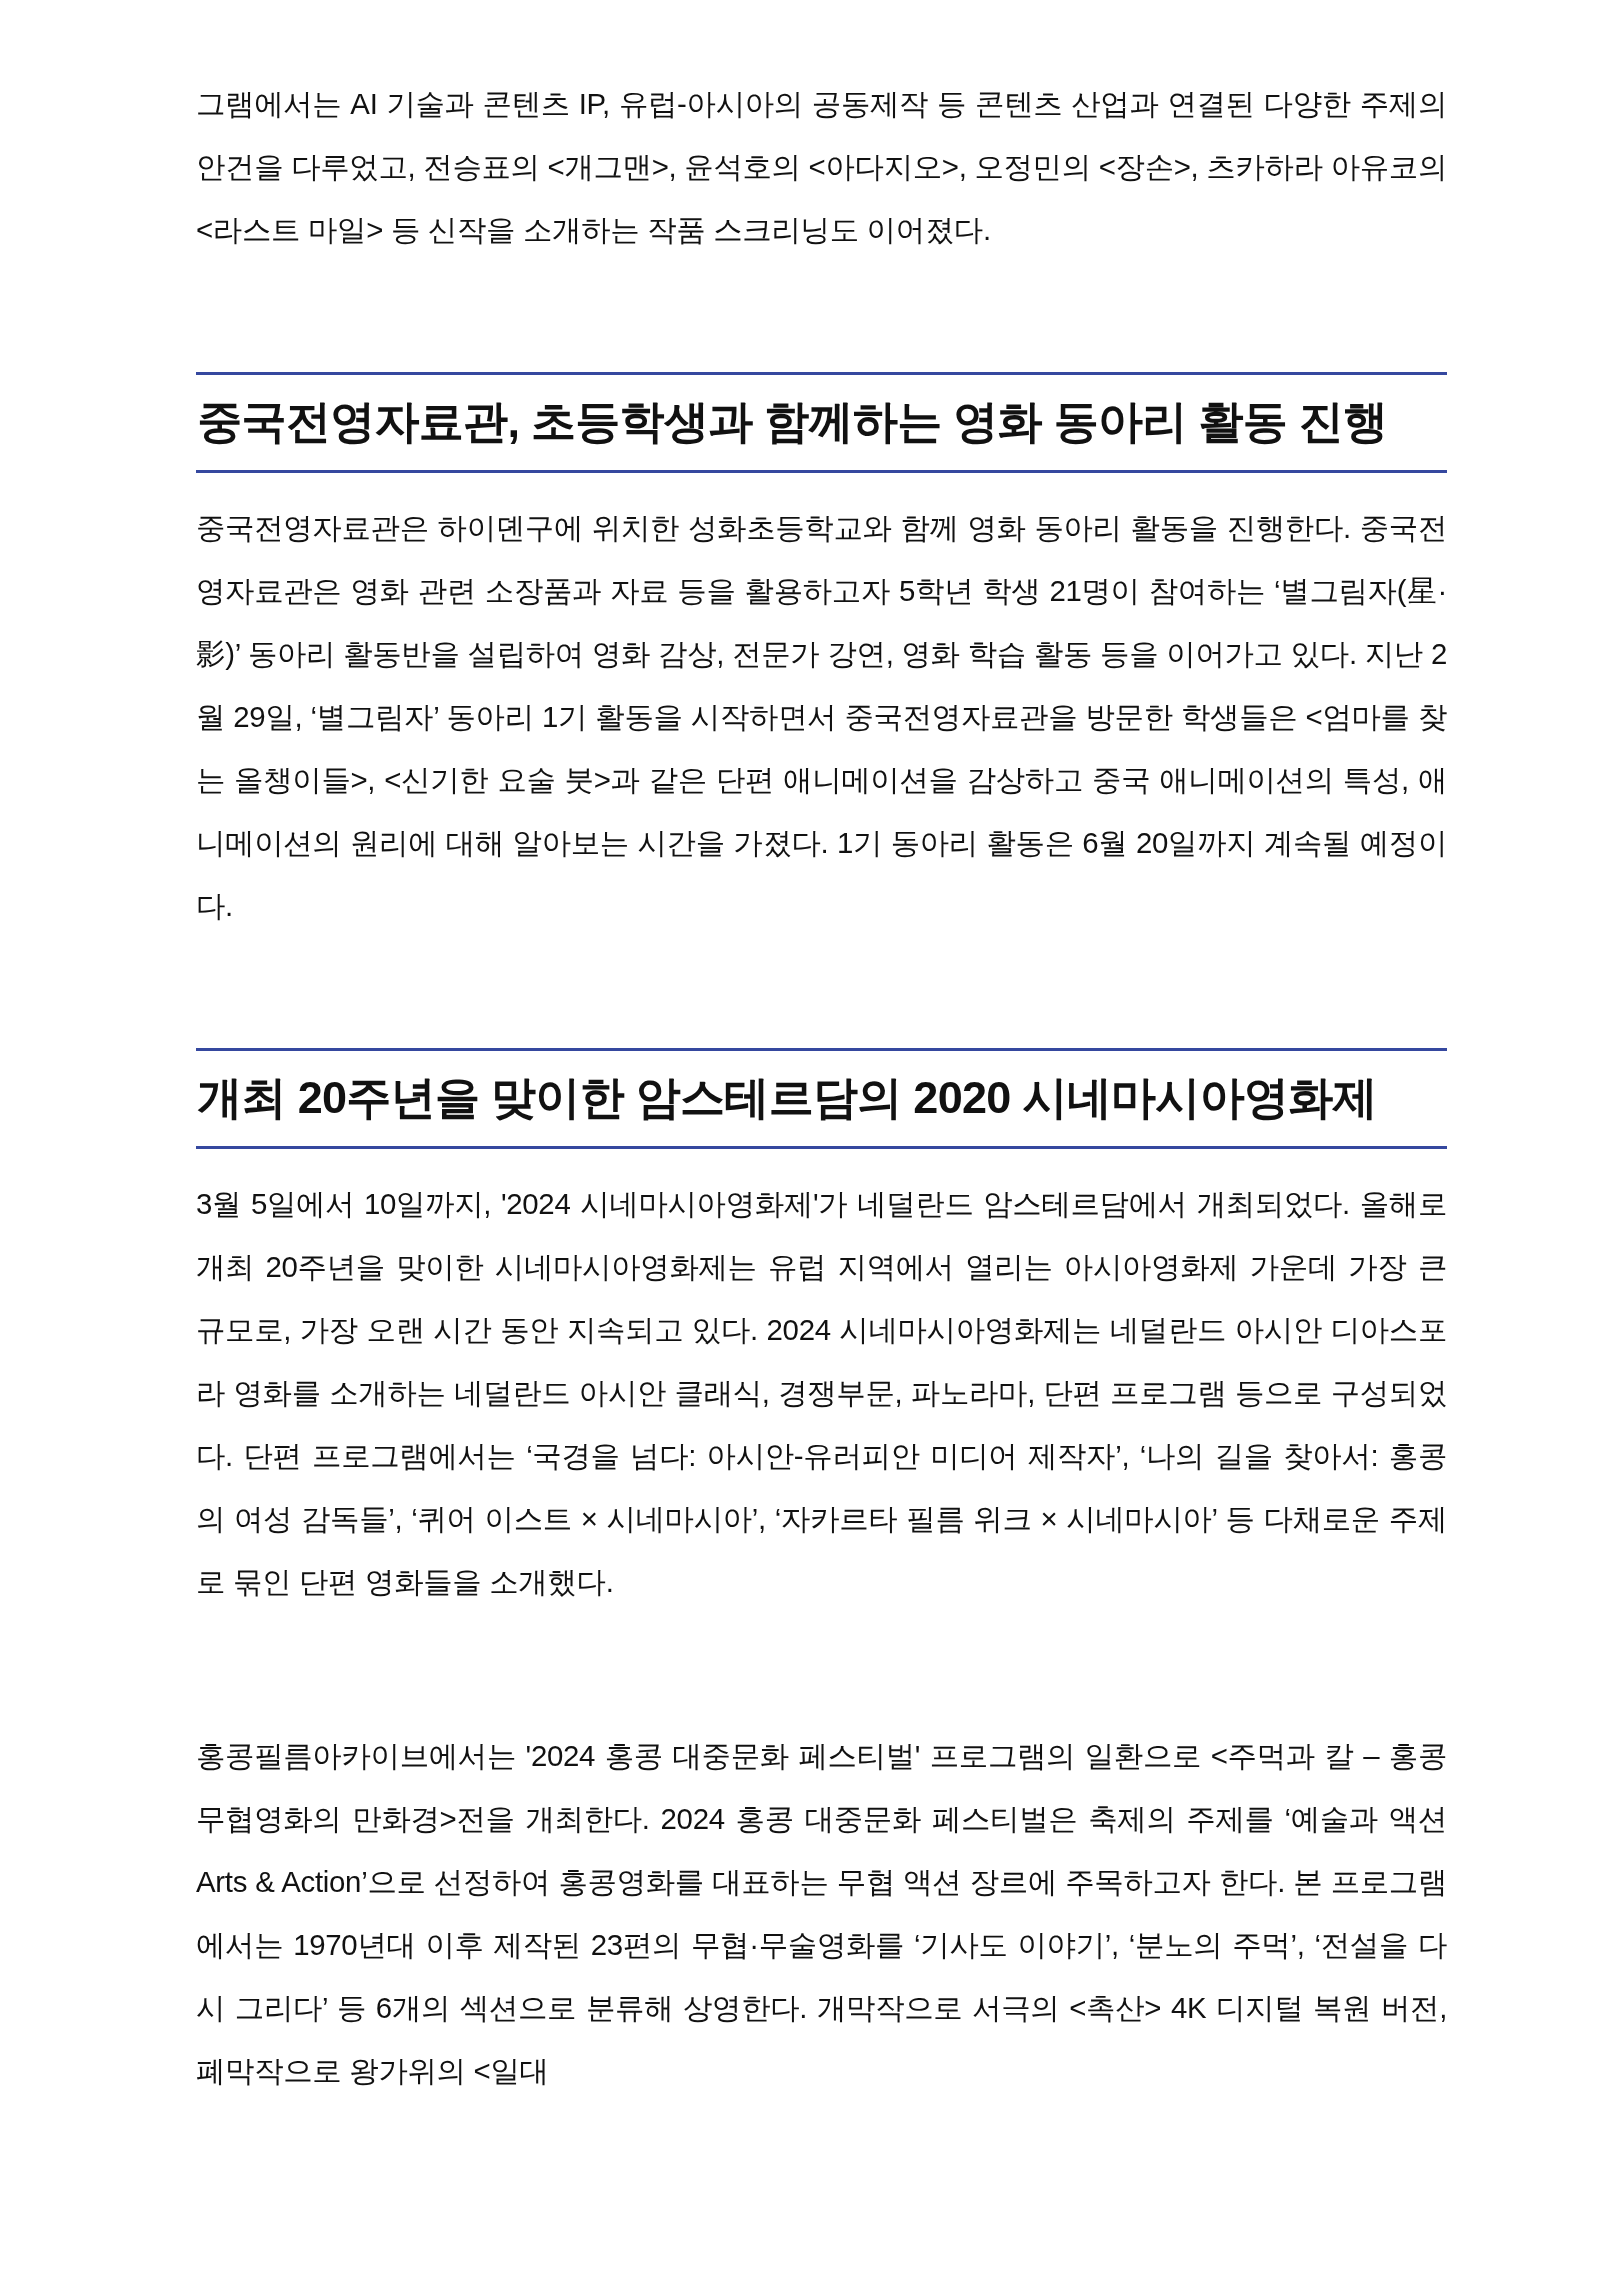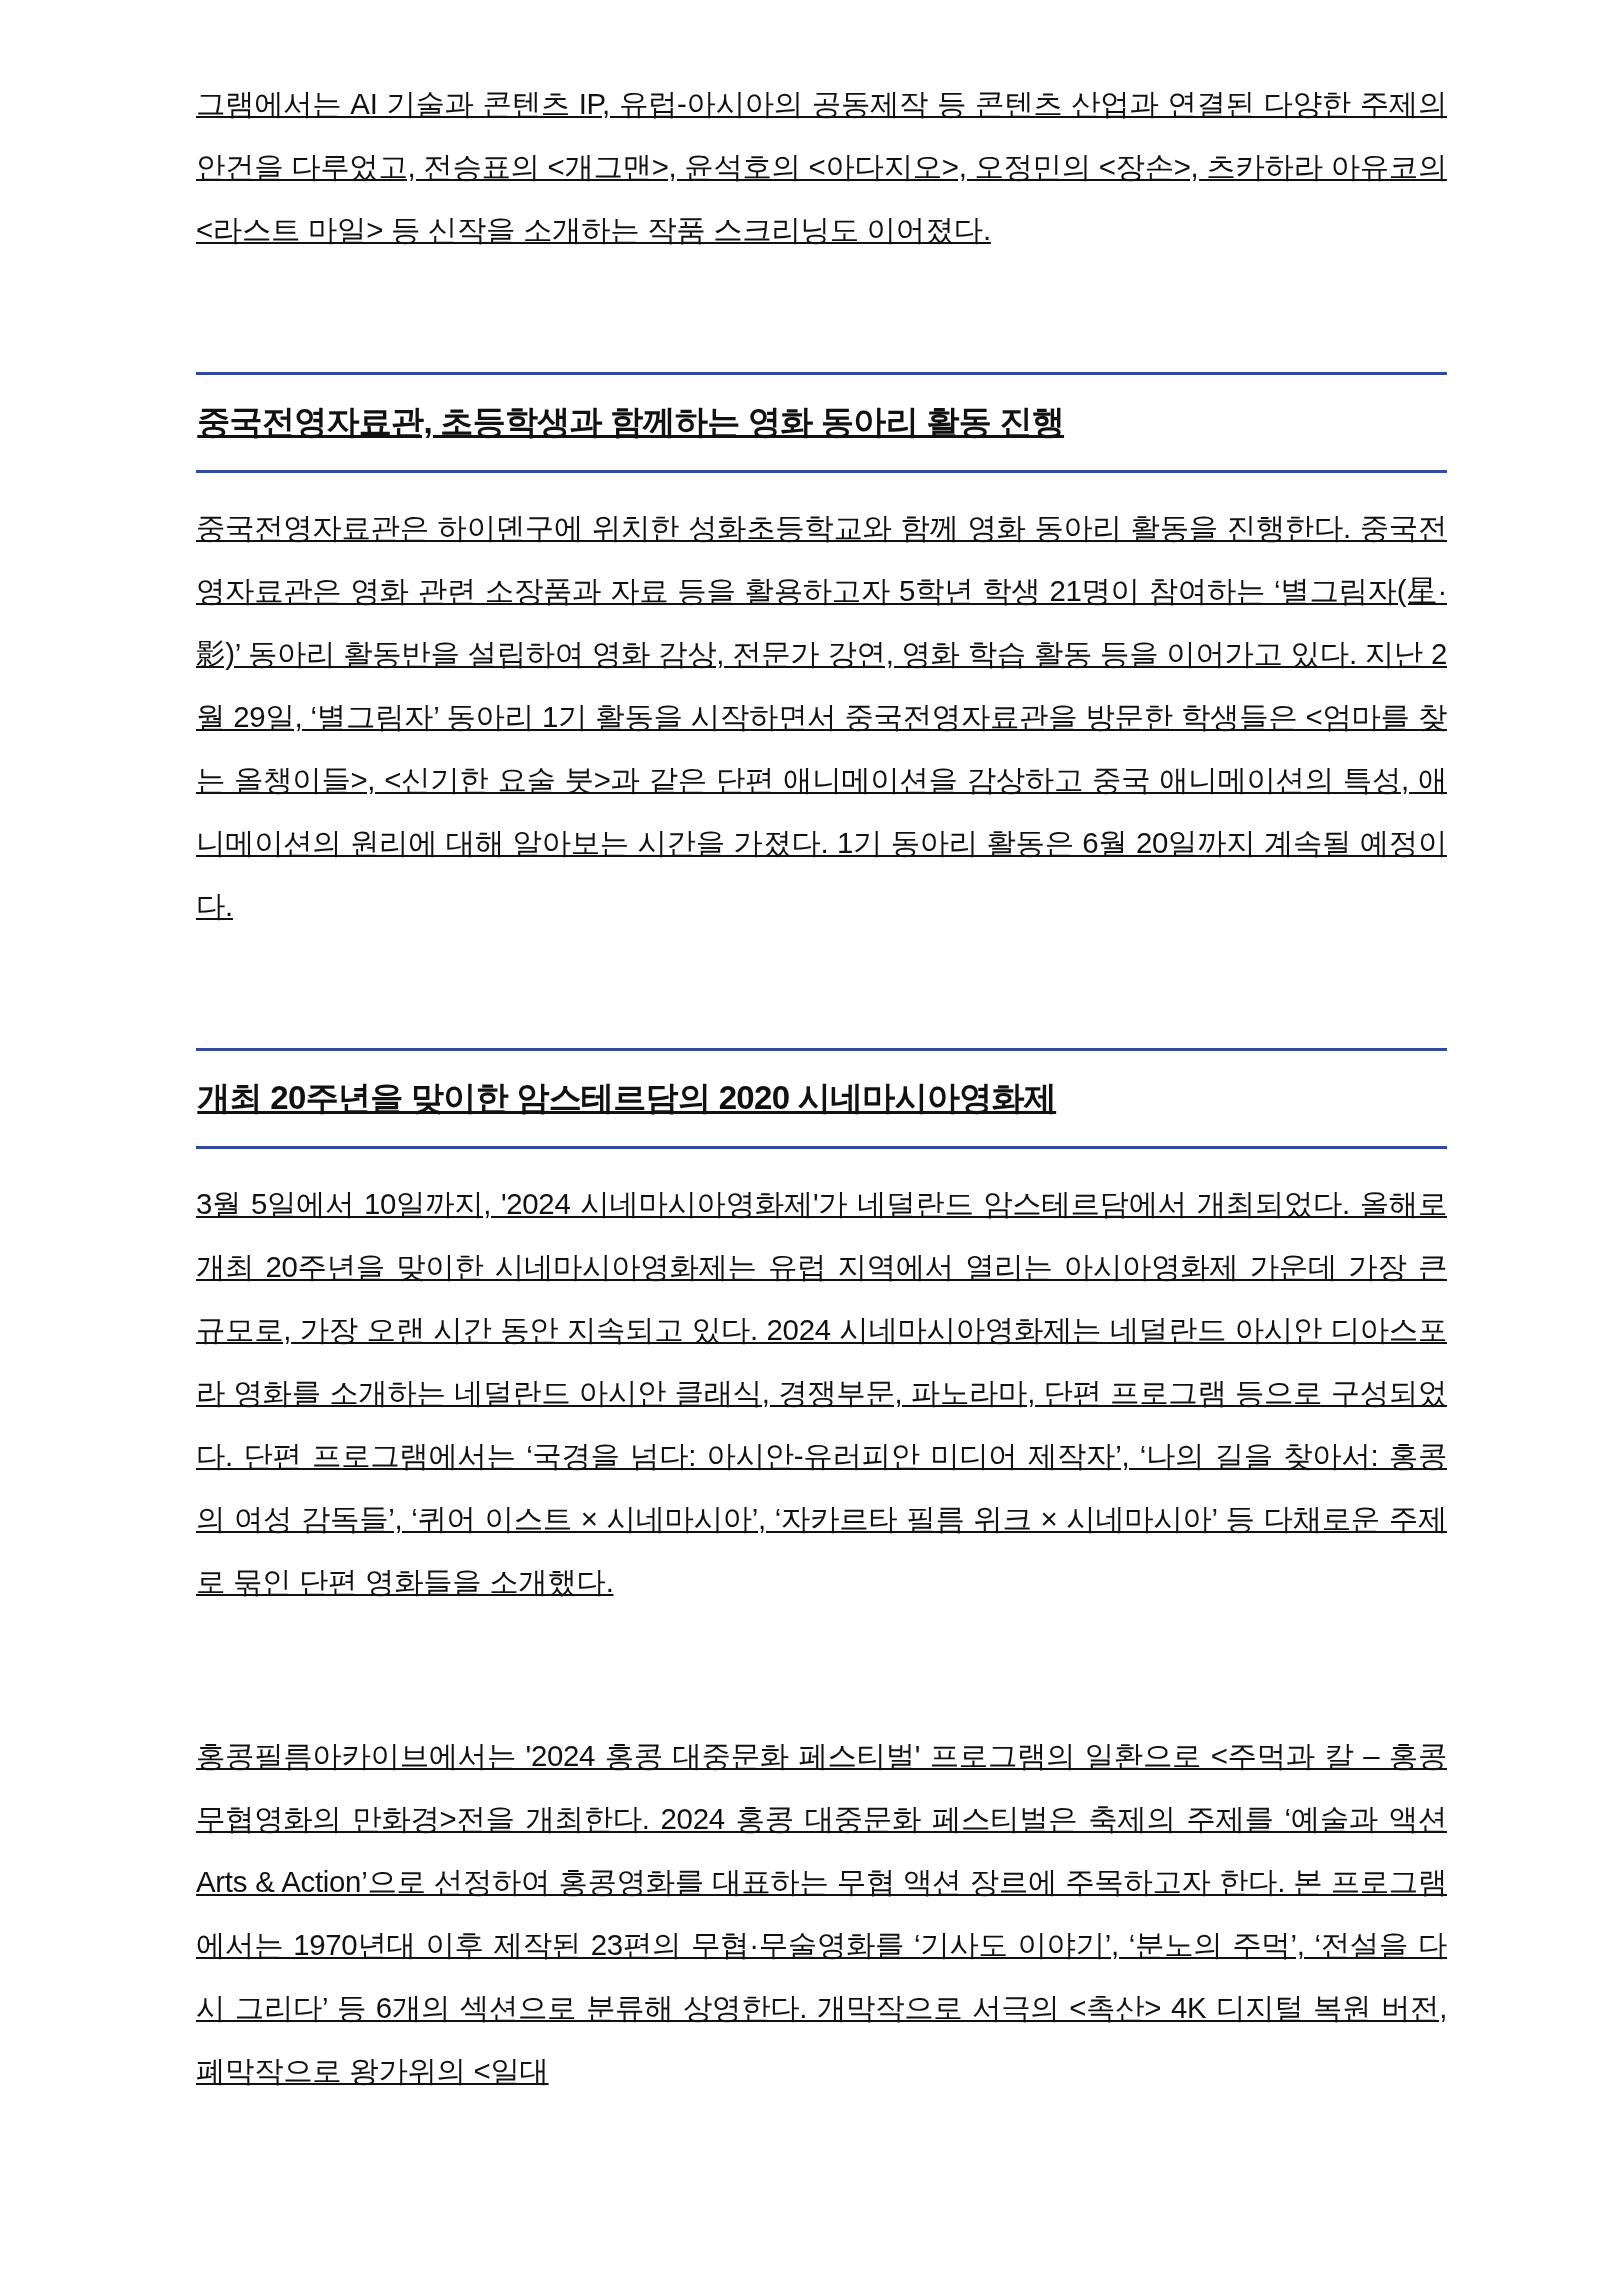--- a/index.html
+++ b/index.html
@@ -9,21 +9,20 @@
   * { margin: 0; padding: 0; box-sizing: border-box; }
   html, body { background: #ffffff; }
   .page {
     position: relative;
     width: 1622px;
     height: 2295px;
     background: #ffffff;
     overflow: hidden;
     font-family: "Liberation Sans", "DejaVu Sans", sans-serif;
     color: var(--ink);
-    text-decoration: underline;
   }
   .content {
     padding: 72px 175px 0 196px;
   }
   p.body {
     font-size: 29.4px;
     line-height: 63px;
     letter-spacing: -0.3px;
     text-align: justify;
     color: var(--ink);
@@ -31,21 +30,21 @@
   p.body + p.body {
     margin-top: 59px;
   }
   .section {
     margin-top: 111px;
   }
   .section-heading {
     border-top: 3.9px solid var(--accent);
     border-bottom: 3.9px solid var(--accent);
     padding: 18.3px 1.3px;
-    font-size: 33px;
+    font-size: 45px;
     font-weight: bold;
     line-height: 58px;
     letter-spacing: -0.7px;
     color: var(--ink);
   }
   .section > p.body:first-of-type {
     margin-top: 23.6px;
   }
 </style>
 </head>

